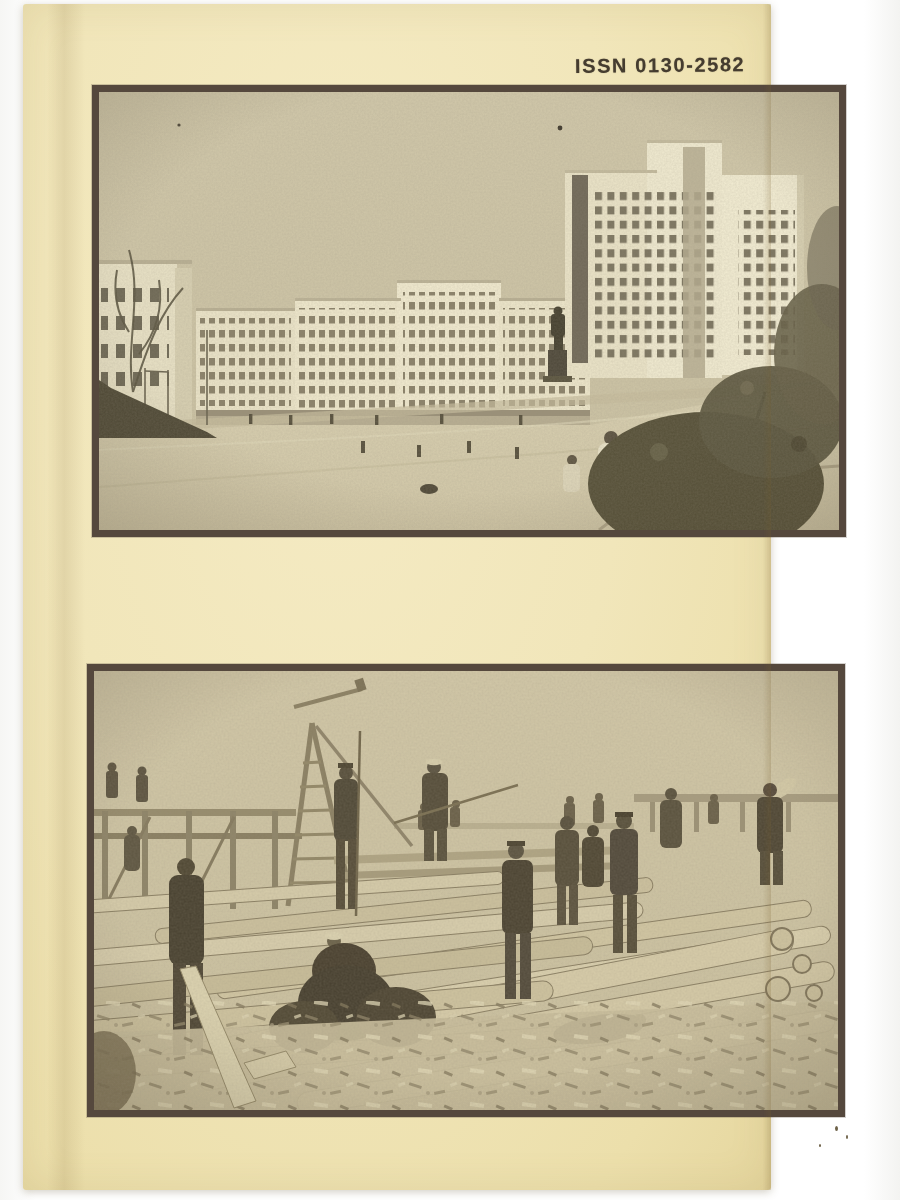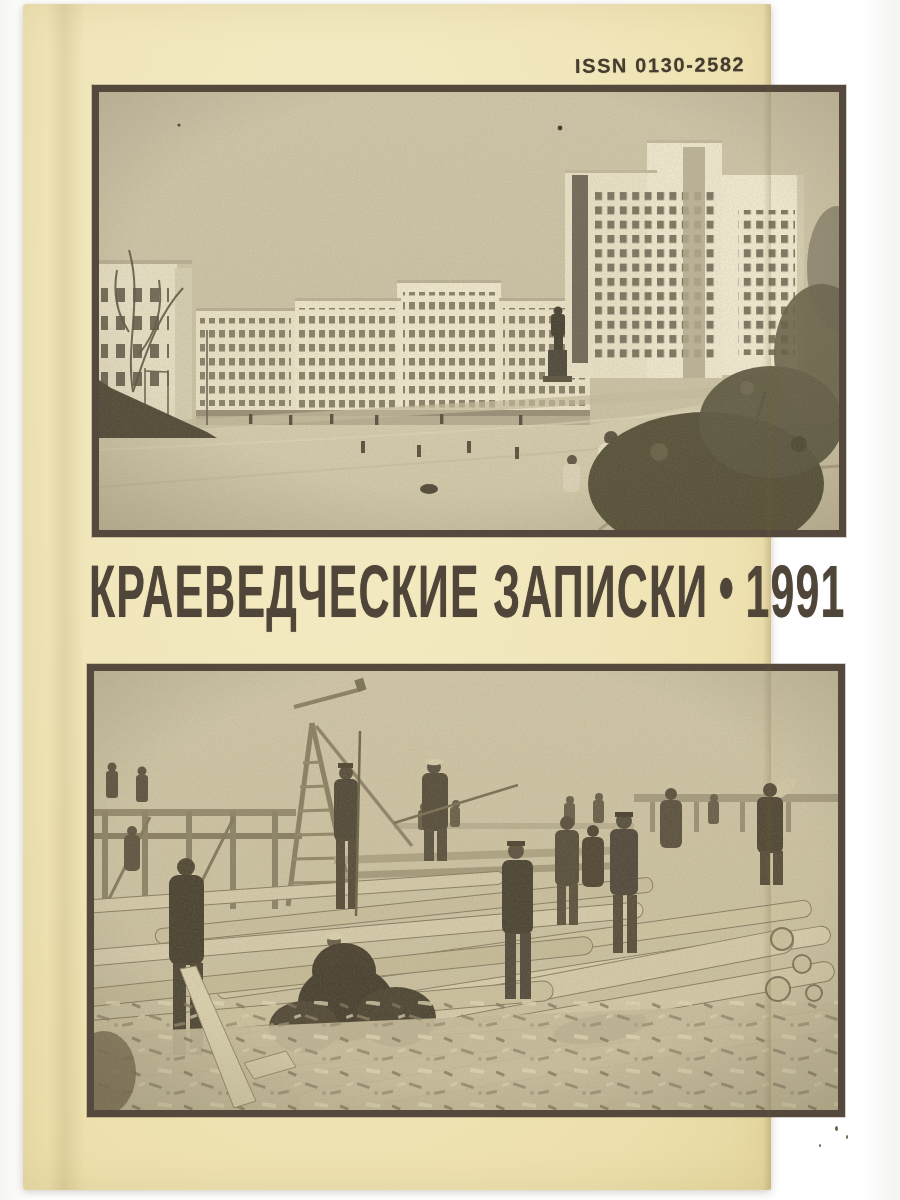--- a/index.html
+++ b/index.html
@@ -169,24 +169,20 @@
         </g>
 
         <circle cx="461" cy="36" r="2.4" fill="#3e382c"></circle>
         <circle cx="80" cy="33" r="1.6" fill="#4a4336"></circle>
 
         <rect width="740" height="438" fill="url(#tvig)"></rect>
         <rect width="740" height="438" filter="url(#tgrain)" opacity="0.42"></rect>
       </svg>
     </figure>
 
-    <div class="title-row">
-      <span class="title-seg title-left">КРАЕВЕДЧЕСКИЕ</span>
-      <span class="title-seg title-right"><span>ЗАПИСКИ</span><span class="title-sep">•</span><span>1991</span></span>
-    </div>
 
     <figure class="photo photo-bottom" style="margin:0" aria-label="Archival black-and-white photograph of workers in caps standing among piles of logs, with a tall ladder and wooden trestle scaffolding behind them">
       <svg viewBox="0 0 744 439" preserveAspectRatio="none">
         <defs>
           <linearGradient id="bsky" x1="0" y1="0" x2="0" y2="1">
             <stop offset="0" stop-color="#d3c9a9"></stop>
               <stop offset="1" stop-color="#ccc2a1"></stop>
           </linearGradient>
           <radialGradient id="bvig" cx="0.5" cy="0.45" r="0.78">
             <stop offset="0.6" stop-color="rgba(66,56,36,0)"></stop>

